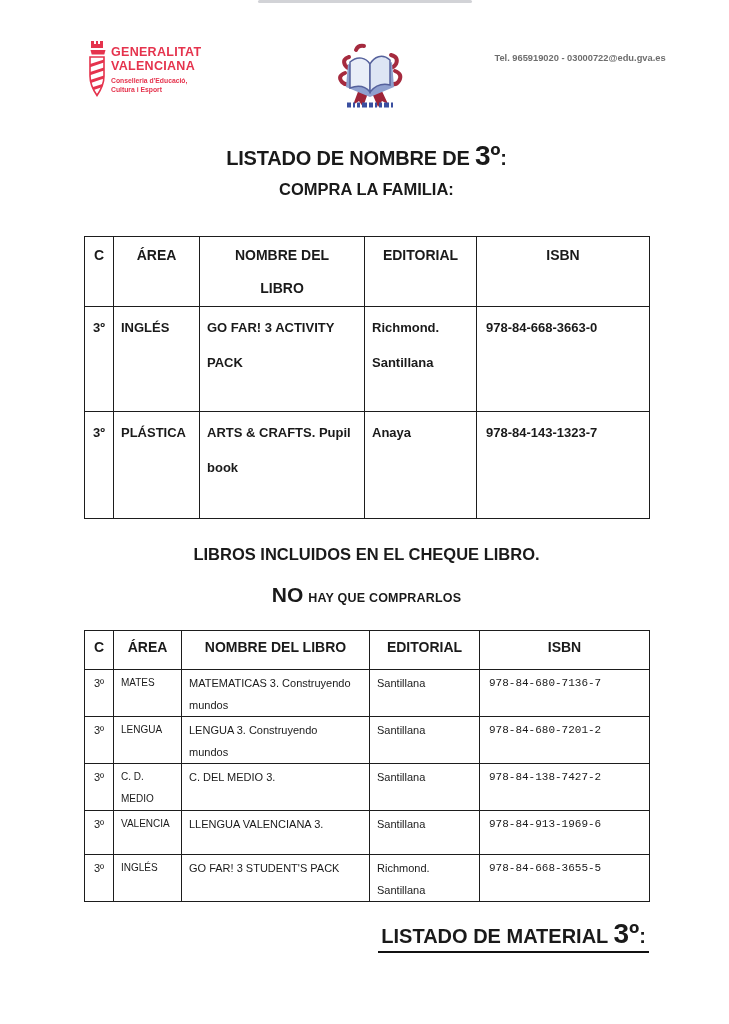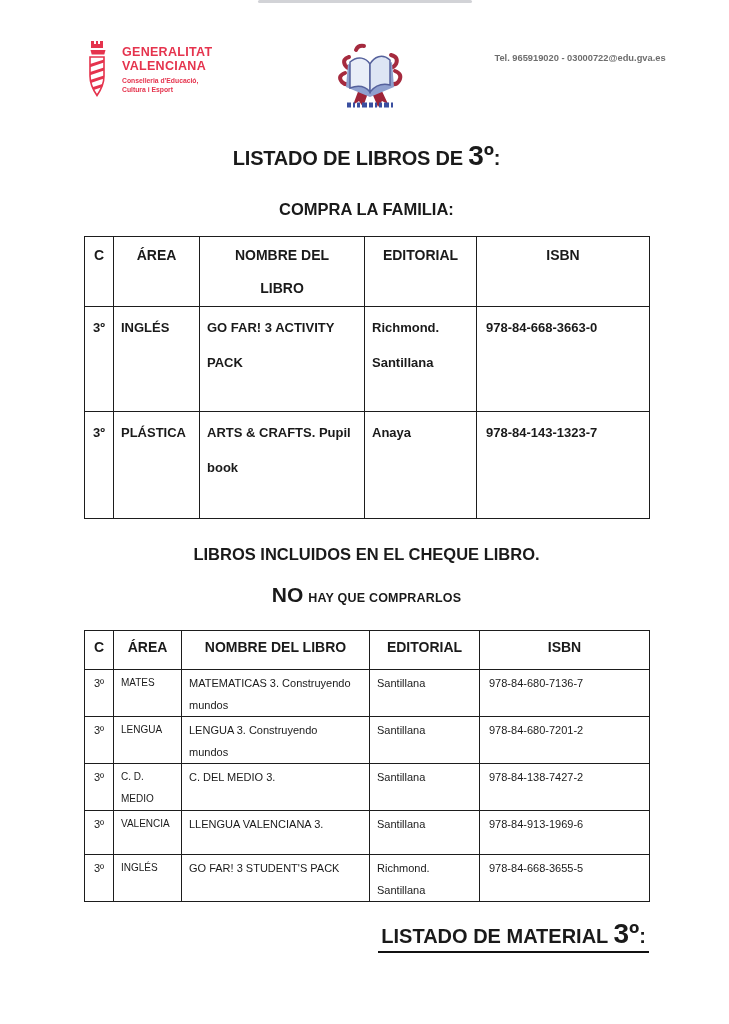--- a/index.html
+++ b/index.html
@@ -6,57 +6,57 @@
   body{
     width:729px;height:1024px;position:relative;background:#ffffff;
     font-family:"Liberation Sans", sans-serif;color:#1a1a1a;overflow:hidden;
   }
   .abs{position:absolute;}
 
   
   .top-bar{left:258px;top:0;width:214px;height:3px;background:#d2d3d7;border-radius:2px;}
 
   
-  .gva-logo{left:86px;top:40px;display:flex;gap:14px;}
+  .gva-logo{left:86px;top:40px;display:flex;gap:3px;}
   .gva-text{padding-top:6px;}
   .gva-name{color:#e5334d;font-weight:bold;font-size:12.5px;line-height:13.5px;letter-spacing:.3px;}
   .gva-sub{color:#e5334d;font-size:6.8px;font-weight:600;line-height:8.5px;margin-top:4px;}
 
   .school-logo{left:334px;top:42px;width:72px;height:74px;}
 
   .address{left:452px;top:46px;width:256px;text-align:center;color:#6e6e6e;}
   .addr-line{font-size:8.8px;font-weight:700;line-height:13px;}
   .addr-tel{font-size:9.3px;font-weight:700;margin-top:7px;}
 
   
   .center-block{left:84px;width:565px;text-align:center;}
   .title-main{top:140px;font-size:20px;font-weight:bold;letter-spacing:-.2px;}
   .grade-big{font-size:28px;font-weight:bold;}
-  .title-compra{top:200px;font-size:16.5px;font-weight:bold;}
+  .title-compra{top:180px;font-size:16.5px;font-weight:bold;}
   .title-incluidos{top:545px;font-size:16.5px;font-weight:bold;}
   .title-no{top:583px;}
   .no-big{font-size:21px;font-weight:bold;}
   .no-rest{font-size:12.5px;font-weight:bold;margin-left:5px;letter-spacing:.2px;}
   .title-material{top:918px;text-align:right;}
   .underlined{display:inline-block;border-bottom:2px solid #111;padding:0 3px 1px 3px;font-size:20px;font-weight:bold;}
 
   
   table{border-collapse:collapse;table-layout:fixed;width:565px;}
   .t1{left:84px;top:236px;}
   .t2{left:84px;top:630px;}
   td,th{border:1.5px solid #1d1d1d;vertical-align:top;overflow:hidden;}
   th{font-size:14px;font-weight:bold;text-align:center;padding-top:2px;}
   .t1 th{line-height:33px;}
   .t2 th{line-height:26px;padding-top:3px;}
   .t1 td{font-size:13px;font-weight:bold;line-height:35px;padding:3px 4px 0 7px;}
   .t2 td{font-size:11px;font-weight:normal;line-height:22px;padding:2px 4px 0 7px;}
   .cell-c{text-align:center;padding-left:0 !important;padding-right:0 !important;}
   .t2 .cell-area{font-size:10px;}
   .t1 .cell-isbn{padding-left:9px !important;border-radius:22px;}
-  .t2 .cell-isbn{padding-left:9px !important;}
+  .t2 .cell-isbn{padding-left:9px !important;font-family:Liberation Mono, monospace;}
   .w110{width:110px;margin:0 auto;}
   .w150{width:150px;}
   .w95{width:95px;}
   .w165{width:167px;}
   .w54{width:54px;}
 </style>
 </head>
 <body>
 
 <div class="abs top-bar"></div>
@@ -107,21 +107,21 @@
     <path d="M56 18 C48 11 40 15 36 22 L36 50 C41 44 48 41 56 43 Z" fill="#dde5f4" stroke="#55619c" stroke-width="1.5"></path>
     <line x1="13" y1="63" x2="59" y2="63" stroke="#3a4fa0" stroke-width="5" stroke-dasharray="4 2 2 2 3 2 5 2"></line>
   </svg>
 </div>
 
 <div class="abs address">
   <div class="addr-tel">Tel. 965919020 - 03000722@edu.gva.es</div>
 </div>
 
 <div class="abs center-block title-main">
-  <span>LISTADO DE LIBROS DE </span><span class="grade-big">3º</span><span>:</span>
+  <span>LISTADO DE NOMBRE DE </span><span class="grade-big">3º</span><span>:</span>
 </div>
 
 <div class="abs center-block title-compra">COMPRA LA FAMILIA:</div>
 
 <table class="abs t1">
   <colgroup>
       <col style="width:29px">
       <col style="width:86px">
       <col style="width:165px">
       <col style="width:112px">

